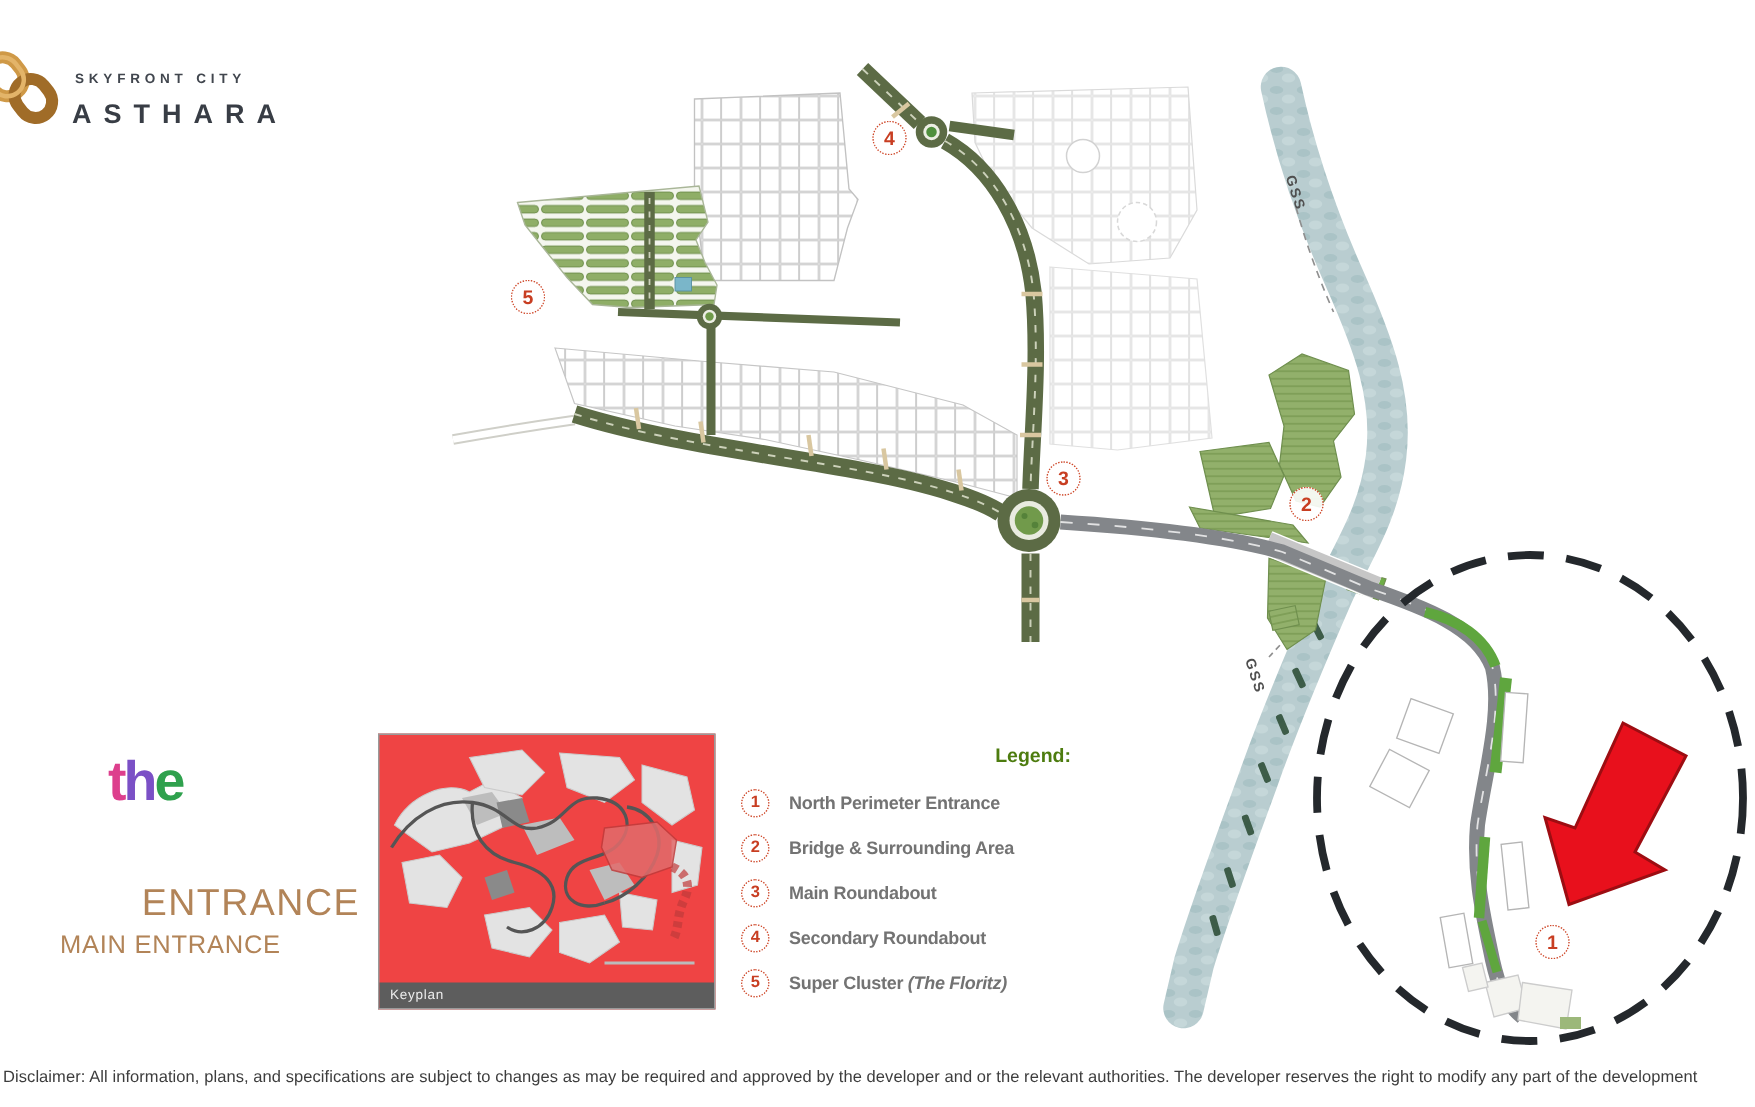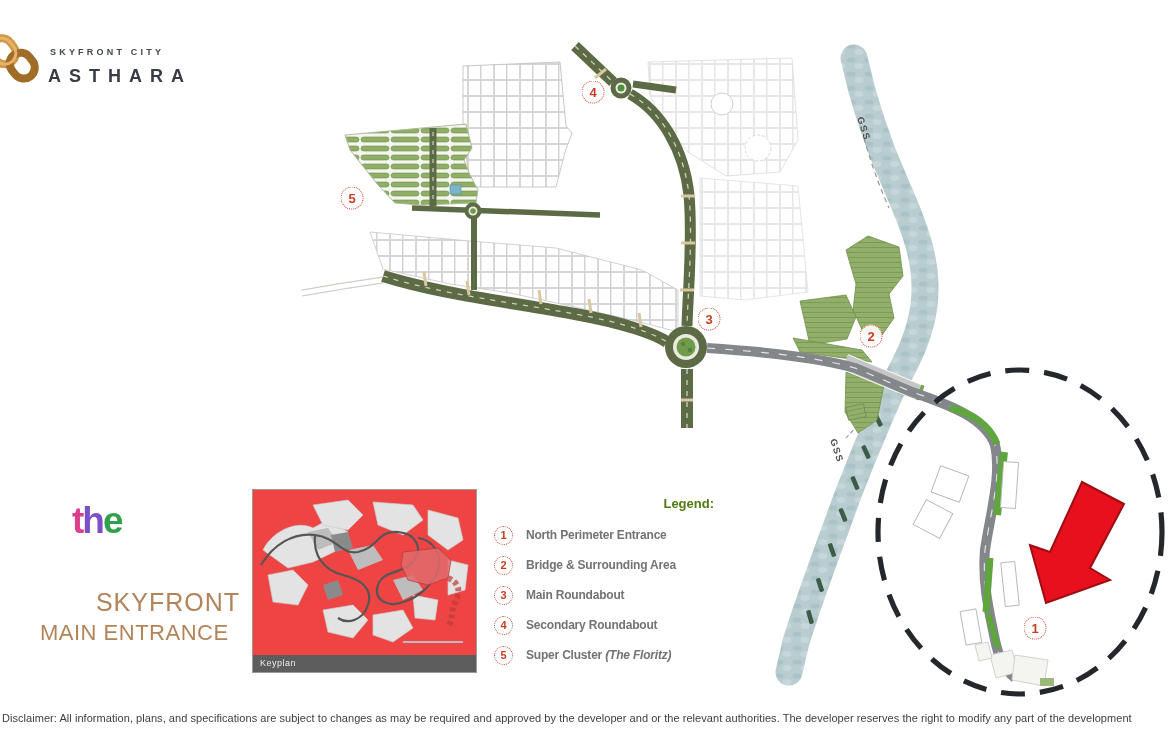--- a/index.html
+++ b/index.html
@@ -17,21 +17,21 @@
   
   .skyblock{position:absolute;left:40px;top:502px;width:200px;height:150px;}
   .logo-the{position:absolute;left:32px;top:0;font-size:37px;font-weight:bold;
             letter-spacing:-2px;line-height:1;}
   .logo-word{position:absolute;left:0px;top:23px;font-size:46px;font-weight:bold;
              letter-spacing:-2.5px;line-height:1;}
   .lt-pink{color:#dd3f8d}.lt-purple{color:#7b50c6}.lt-green{color:#2fa14d}
   .ls-s{color:#4ba6e0}.ls-k{color:#2f6fd0}.ls-y{color:#4a3fbd}.ls-f{color:#8c48c9}
   .ls-r{color:#f29111}.ls-o{color:#f6a81c}.ls-n{color:#2d68d6}.ls-t{color:#16a391}
   .loc1{position:absolute;right:0px;top:86px;font-size:25px;color:#b28458;letter-spacing:1px;}
-  .loc2{position:absolute;left:0px;top:118px;font-size:22px;color:#b28458;letter-spacing:0.5px;white-space:nowrap;}
+  .loc2{position:absolute;left:0px;top:118px;font-size:17px;color:#b28458;letter-spacing:0.5px;white-space:nowrap;}
 
   
   .keyplan{position:absolute;left:252px;top:489px;width:225px;height:184px;
            border:1px solid #9a9a9a;background:#ef4444;box-sizing:border-box;}
   .keyplan-bar{position:absolute;left:0;bottom:0;width:100%;height:17px;background:#5d5d5d;
                color:#ececec;font-size:9px;line-height:17px;padding-left:7px;
                letter-spacing:.5px;box-sizing:border-box;}
 
   
   .legend{position:absolute;left:494px;top:496px;width:220px;}
@@ -224,21 +224,21 @@
       <rect x="14" y="26" width="22" height="27" rx="11" fill="none" stroke="#a06c28" stroke-width="8"></rect>
       <rect x="8" y="3" width="22" height="27" rx="11" fill="none" stroke="#e3b469" stroke-width="3"></rect>
     </g>
   </svg>
   <div class="brand-name">ASTHARA</div>
   <div class="brand-tag">SKYFRONT CITY</div>
 </div>
 
 <div class="skyblock">
   <div class="logo-the"><span class="lt-pink">t</span><span class="lt-purple">h</span><span class="lt-green">e</span></div>
-  <div class="loc1">SKYFRONT</div>
+  <div class="loc1">ENTRANCE</div>
   <div class="loc2">MAIN ENTRANCE</div>
 </div>
 
 <div class="keyplan">
   <svg width="223" height="165" viewBox="0 0 223 165">
     <g fill="#e3e3e3" stroke="#cbcbcb" stroke-width="0.7">
       <path d="M10,60 C20,40 45,30 60,38 L75,30 L95,42 L85,60 L60,72 L35,78 Z"></path>
       <path d="M15,85 L40,80 L55,95 L45,115 L20,112 Z"></path>
       <path d="M60,15 L95,10 L110,25 L95,40 L70,35 Z"></path>
       <path d="M120,12 L160,15 L170,30 L150,45 L125,35 Z"></path>

